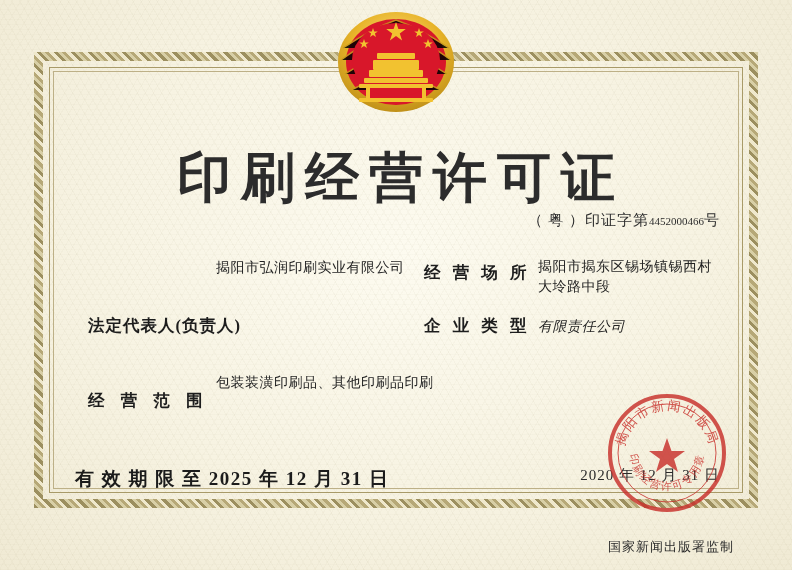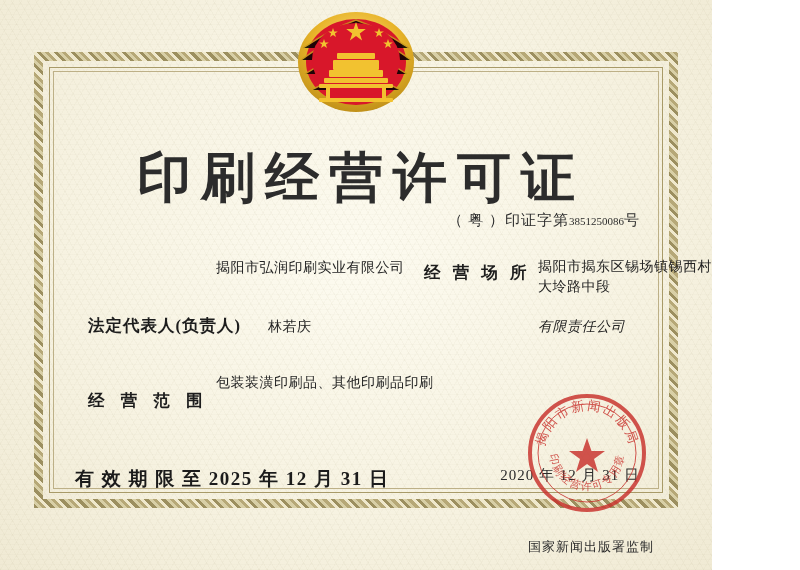--- a/index.html
+++ b/index.html
@@ -9,21 +9,21 @@
   }
   body {
     width: 800px;
     height: 570px;
     overflow: hidden;
     font-family: "Liberation Serif", "DejaVu Serif", serif;
   }
 
   #certificate {
     position: relative;
-    width: 712px;
+    width: 792px;
     height: 570px;
     background:
       radial-gradient(ellipse at 50% 45%, #fdfbf0 0%, #f7f3e2 55%, #f0ead4 100%);
     box-sizing: border-box;
     overflow: hidden;
   }
 
   
   #guilloche {
     position: absolute;
@@ -255,31 +255,31 @@
       <polygon points="40,20 41.2,23.4 44.8,23.4 41.9,25.6 43,29 40,26.9 37,29 38.1,25.6 35.2,23.4 38.8,23.4"></polygon>
       <polygon points="31,31 32.2,34.4 35.8,34.4 32.9,36.6 34,40 31,37.9 28,40 29.1,36.6 26.2,34.4 29.8,34.4"></polygon>
       <polygon points="86,20 87.2,23.4 90.8,23.4 87.9,25.6 89,29 86,26.9 83,29 84.1,25.6 81.2,23.4 84.8,23.4"></polygon>
       <polygon points="95,31 96.2,34.4 99.8,34.4 96.9,36.6 98,40 95,37.9 92,40 93.1,36.6 90.2,34.4 93.8,34.4"></polygon>
     </g>
   </svg>
 
   <div id="title">印刷经营许可证</div>
 
   <div id="cert-no">
-    <span>（ 粤 ）</span><span>印证字第</span><span class="num">3851250086</span><span>号</span>
+    <span>（ 粤 ）</span><span>印证字第</span><span class="num">4452000466</span><span>号</span>
   </div>
 
   <div class="field-value" id="val-company">揭阳市弘润印刷实业有限公司</div>
 
   <div class="field-label" id="lbl-place">经 营 场 所</div>
   <div class="field-value" id="val-place">揭阳市揭东区锡场镇锡西村大坽路中段</div>
 
   <div class="field-label" id="lbl-legal">法定代表人(负责人)</div>
-  <div class="field-value" id="val-legal">林若庆</div>
-
+
+  <div class="field-label" id="lbl-type">企 业 类 型</div>
   <div class="field-value" id="val-type">有限责任公司</div>
 
   <div class="field-label" id="lbl-scope">经 营 范 围</div>
   <div class="field-value" id="val-scope">包装装潢印刷品、其他印刷品印刷</div>
 
   <div id="validity">有 效 期 限 至 2025 年 12 月 31 日</div>
 
   <div id="issue-date">2020 年 12 月 31 日</div>
 
   <svg id="seal" viewBox="0 0 130 130">

